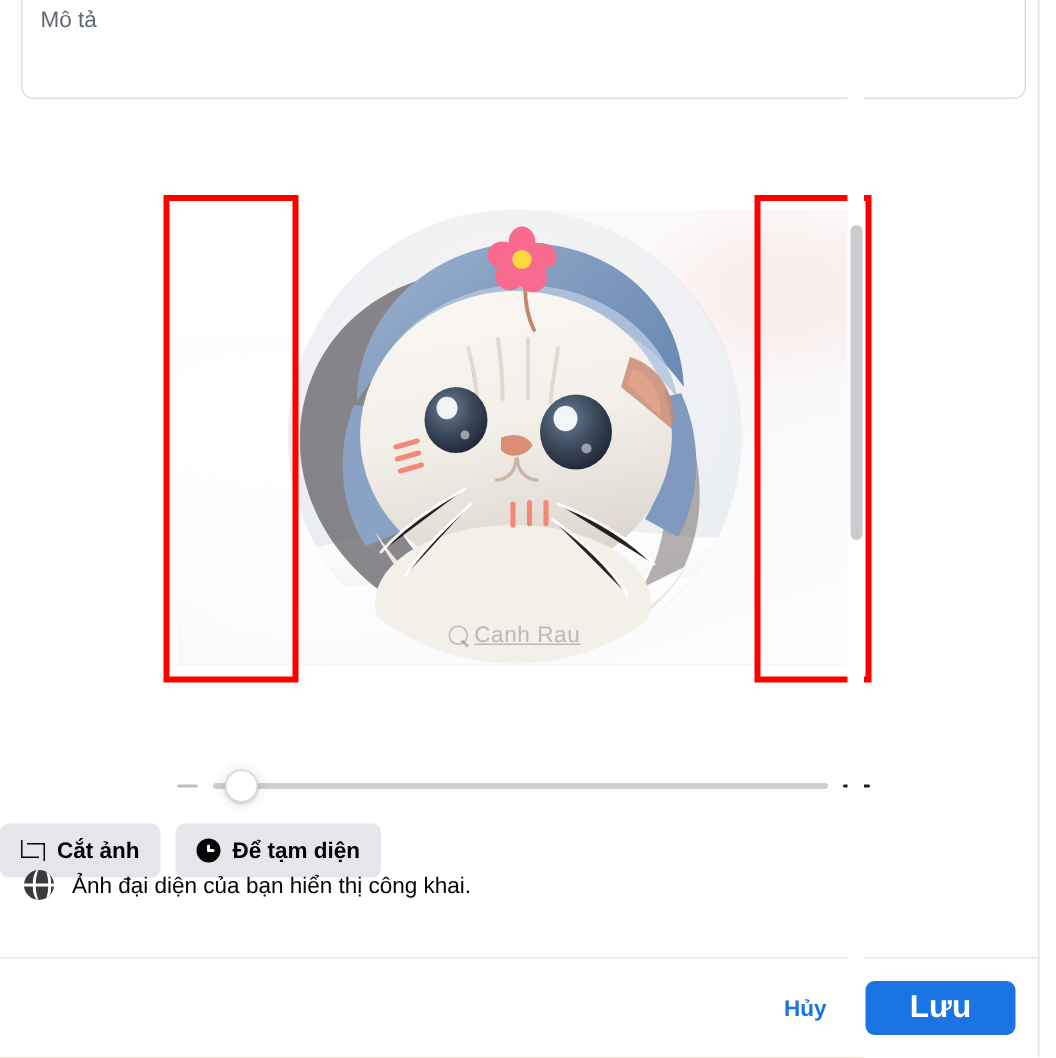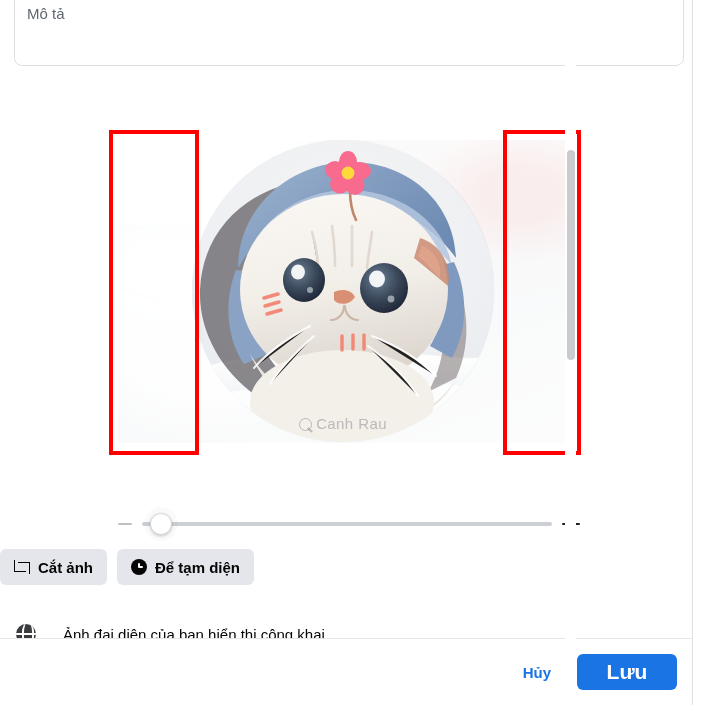--- a/index.html
+++ b/index.html
@@ -113,20 +113,21 @@
 
   .watermark {
     position: absolute;
     left: 0; right: 0; bottom: 10px;
     text-align: center;
     color: rgba(140,140,148,0.55);
     font-size: 15px;
     letter-spacing: .4px;
     font-family: "Liberation Sans", "DejaVu Sans", sans-serif;
     pointer-events: none;
+    text-decoration: underline;
   }
   .watermark .wm-ring {
     display: inline-block;
     width: 13px; height: 13px;
     border: 1.6px solid rgba(140,140,148,0.55);
     border-radius: 50%;
     position: relative;
     margin-right: 4px;
     vertical-align: -2px;
   }
@@ -269,24 +270,24 @@
     position: absolute;
     left: 7.5px; top: 7.4px;
     width: 4px; height: 1.6px;
     background: #ffffff;
     border-radius: 1px;
   }
 
   
   .notice {
     position: absolute;
-    left: 16px; top: 624px;
+    left: 16px; top: 580px;
     display: flex;
     align-items: center;
-    gap: 27px;
+    gap: 12px;
   }
   .globe-ico {
     width: 20px; height: 20px;
     border-radius: 50%;
     background: #3a3b3c;
     position: relative;
     flex: none;
     overflow: hidden;
   }
   .globe-ico::before {

